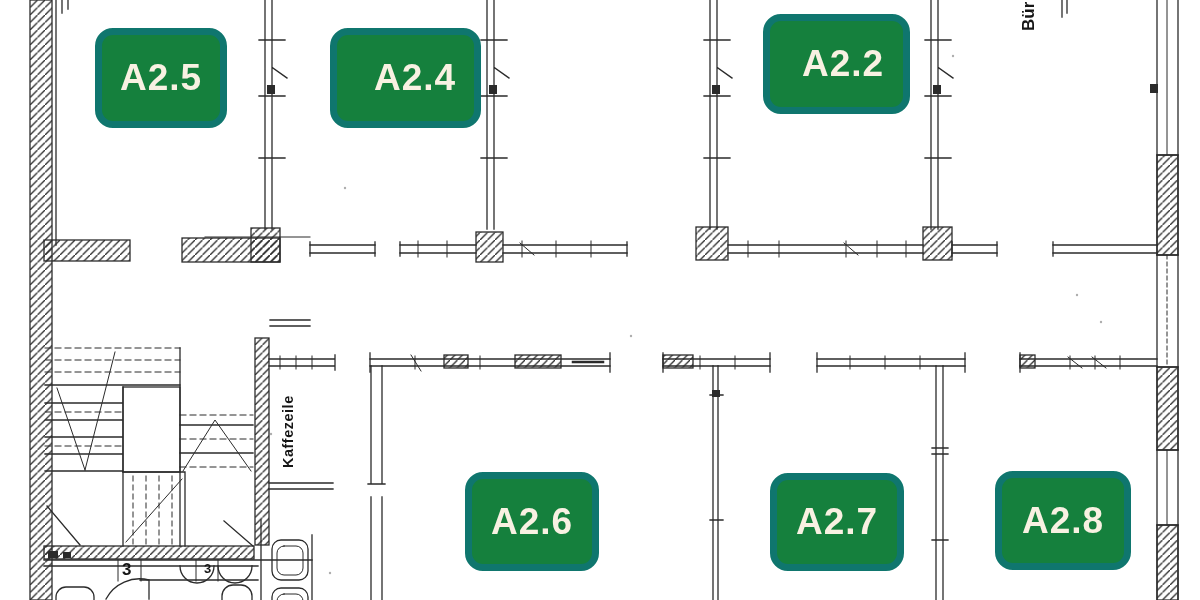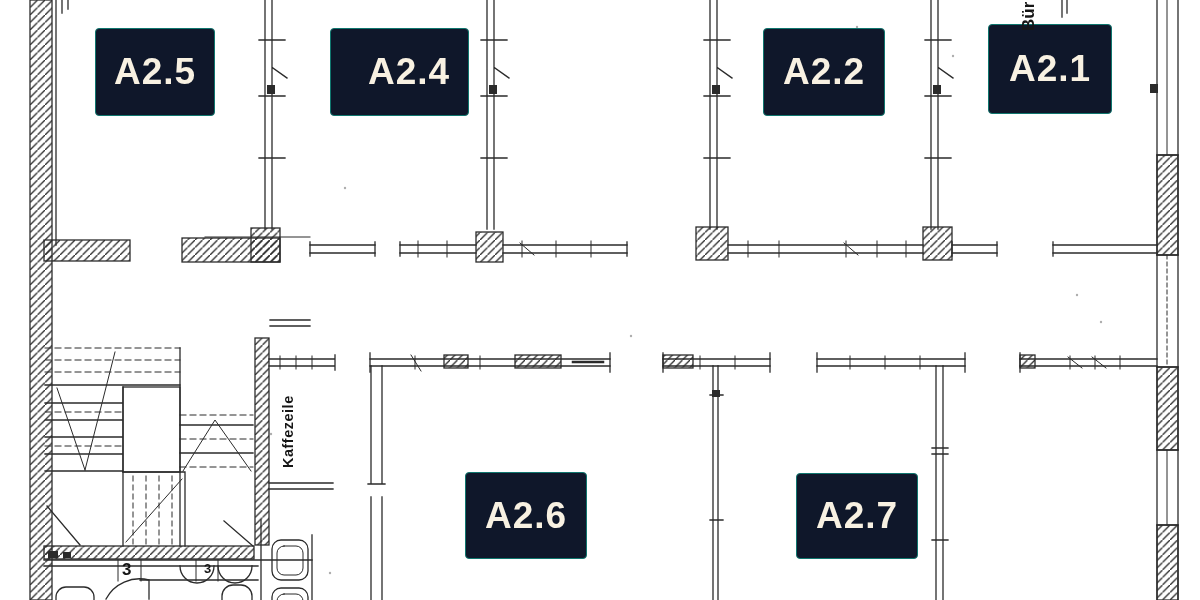--- a/index.html
+++ b/index.html
@@ -3,21 +3,21 @@
 <meta charset="utf-8">
 <style>
   html,body{margin:0;padding:0;background:#e9e9e9;}
   .stage{
     position:relative;width:1200px;height:600px;background:#ffffff;
     overflow:hidden;font-family:"Liberation Sans",sans-serif;
   }
   .stage svg{position:absolute;left:0;top:0;}
   .room-badge{
     position:absolute;display:flex;align-items:center;justify-content:center;
-    background:#0f172a;border:1px solid #0f766e;border-radius:4px;
+    background:#15803d;border:7px solid #0f766e;border-radius:18px;
     color:#F8F1E2;font-weight:bold;font-size:37px;letter-spacing:1px;
     font-family:"Liberation Sans",sans-serif;cursor:pointer;
   }
   .vtext{
     position:absolute;writing-mode:vertical-rl;transform:rotate(180deg);
     font-weight:bold;color:#161616;white-space:nowrap;
     display:flex;align-items:center;justify-content:center;
   }
   .door-num{
     position:absolute;font-weight:bold;color:#161616;line-height:1;
@@ -155,24 +155,24 @@
         <circle cx="1101" cy="322" r="1.2"></circle>
           <circle cx="953" cy="56" r="1.2"></circle>
         <circle cx="1077" cy="295" r="1.2"></circle>
           <circle cx="330" cy="573" r="1.2"></circle>
       </g>
     </g>
   </svg>
 
   <div class="room-badge" style="left:95px;top:28px;width:118px;height:86px;">A2.5</div>
   <div class="room-badge" style="left:330px;top:28px;width:118px;height:86px;padding-left:19px;">A2.4</div>
-  <div class="room-badge" style="left:763px;top:28px;width:120px;height:86px;">A2.2</div>
-  <div class="room-badge" style="left:988px;top:24px;width:122px;height:88px;">A2.1</div>
+  <div class="room-badge" style="left:763px;top:14px;width:120px;height:86px;padding-left:13px;">A2.2</div>
   <div class="room-badge" style="left:465px;top:472px;width:120px;height:85px;">A2.6</div>
-  <div class="room-badge" style="left:770px;top:473px;width:120px;height:84px;margin-left:26px;">A2.7</div>
+  <div class="room-badge" style="left:770px;top:473px;width:120px;height:84px;">A2.7</div>
+  <div class="room-badge" style="left:995px;top:471px;width:122px;height:85px;">A2.8</div>
 
   <div class="vtext" style="left:277px;top:390px;width:22px;height:84px;font-size:14.5px;letter-spacing:.5px;">Kaffezeile</div>
 
   <div class="vtext" style="left:1016px;top:-6px;width:26px;height:44px;font-size:17px;">Bür</div>
 
   <div class="door-num" style="left:122px;top:561px;font-size:17px;">3</div>
   <div class="door-num" style="left:204px;top:562px;font-size:13px;">3</div>
 
 </div>
 

